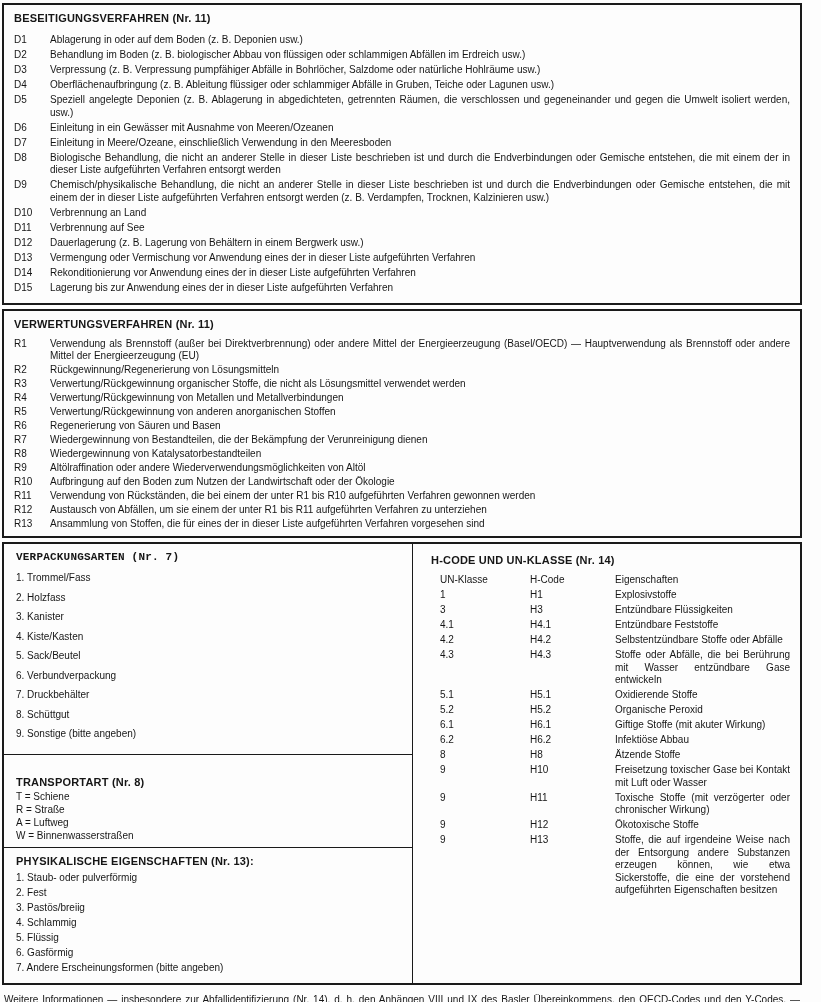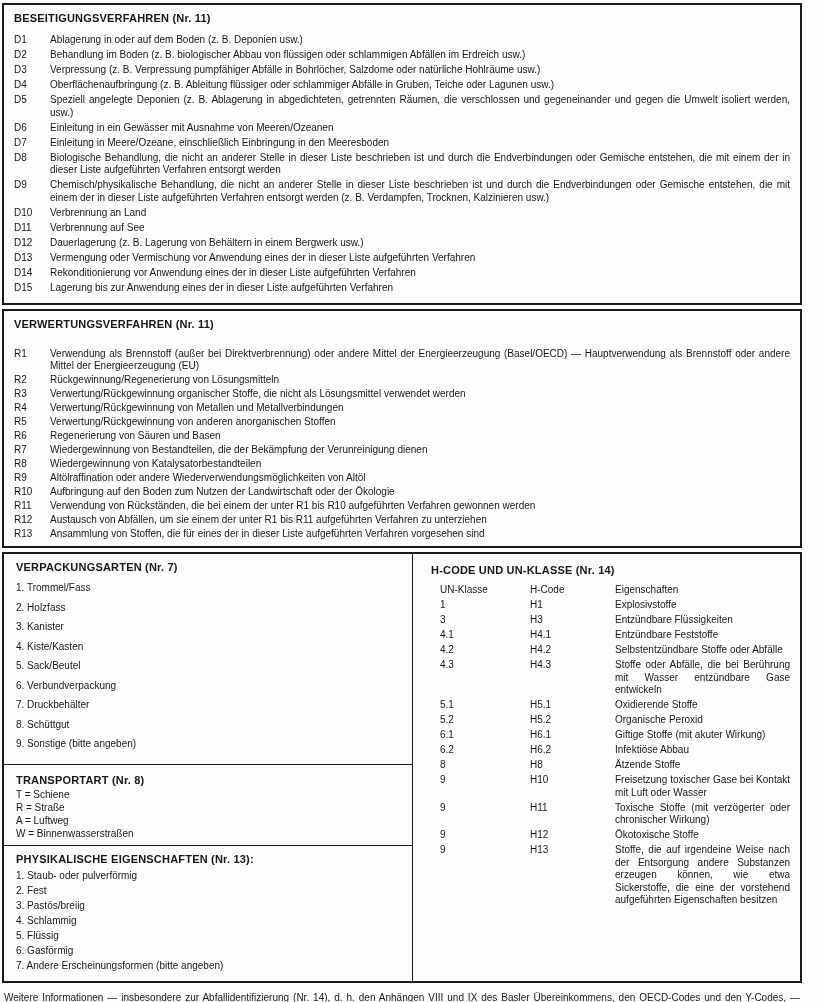--- a/index.html
+++ b/index.html
@@ -14,35 +14,35 @@
     border:2px solid #1a1a1a;
     padding:7px 10px 6px 10px;
     margin-bottom:4px;
     box-sizing:border-box;
   }
   .sec-title {
     font-size:11px; font-weight:bold; letter-spacing:0.2px;
     margin:0 0 9px 0; line-height:13px;
   }
   #box-verwertung { padding-bottom:4px; }
-  #box-verwertung .sec-title { margin-bottom:17px; }
+  #box-verwertung .sec-title { margin-bottom:7px; }
 
   
   .ditem { display:flex; font-size:10px; line-height:12.5px; margin-bottom:2.5px; }
   .ditem .code { flex:0 0 36px; }
   .ditem .text { flex:1; text-align:justify; }
   #box-verwertung .ditem { margin-bottom:1.5px; }
 
   
   .bottom-grid { display:flex; padding:0; margin-bottom:5px; }
   .left-col { width:409px; flex:0 0 409px; border-right:1.5px solid #1a1a1a; display:flex; flex-direction:column; box-sizing:border-box; }
   .subsec { padding:7px 10px 6px 12px; box-sizing:border-box; }
   .plain-item { font-size:10px; line-height:12.5px; margin-bottom:7px; }
-  #sec-verpackung .sec-title { margin-bottom:8px; }
-  #sec-transport { border-top:1.5px solid #1a1a1a; padding-top:9px; padding-bottom:4px; }
+  #sec-verpackung .sec-title { margin-bottom:8px;font-family:Liberation Mono, monospace; }
+  #sec-transport { border-top:1.5px solid #1a1a1a; padding-top:21px; padding-bottom:4px; }
   #sec-transport .sec-title { margin-bottom:2px; }
   #sec-transport .plain-item { line-height:12px; margin-bottom:1px; }
   #sec-physik { border-top:1.5px solid #1a1a1a; flex:1; }
   #sec-physik .sec-title { margin-bottom:4px; }
   #sec-physik .plain-item { margin-bottom:2.5px; }
 
   .right-col { flex:1; padding:10px 10px 0 18px; box-sizing:border-box; }
   .right-col .sec-title { margin-bottom:7px; }
   .hrow { display:flex; font-size:10px; line-height:12.5px; margin-bottom:2.5px; }
   .hrow .c1 { flex:0 0 90px;margin-left:9px; }
@@ -82,21 +82,21 @@
         <div class="ditem">
         <span class="code">D5</span>
         <span class="text">Speziell angelegte Deponien (z. B. Ablagerung in abgedichteten, getrennten Räumen, die verschlossen und gegeneinander und gegen die Umwelt isoliert werden, usw.)</span>
       </div>
         <div class="ditem">
         <span class="code">D6</span>
         <span class="text">Einleitung in ein Gewässer mit Ausnahme von Meeren/Ozeanen</span>
       </div>
         <div class="ditem">
         <span class="code">D7</span>
-        <span class="text">Einleitung in Meere/Ozeane, einschließlich Einbringung in den Meeresboden</span>
+        <span class="text">Einleitung in Meere/Ozeane, einschließlich Verwendung in den Meeresboden</span>
       </div>
         <div class="ditem">
         <span class="code">D8</span>
         <span class="text">Biologische Behandlung, die nicht an anderer Stelle in dieser Liste beschrieben ist und durch die Endverbindungen oder Gemische entstehen, die mit einem der in dieser Liste aufgeführten Verfahren entsorgt werden</span>
       </div>
         <div class="ditem">
         <span class="code">D9</span>
         <span class="text">Chemisch/physikalische Behandlung, die nicht an anderer Stelle in dieser Liste beschrieben ist und durch die Endverbindungen oder Gemische entstehen, die mit einem der in dieser Liste aufgeführten Verfahren entsorgt werden (z. B. Verdampfen, Trocknen, Kalzinieren usw.)</span>
       </div>
         <div class="ditem">

